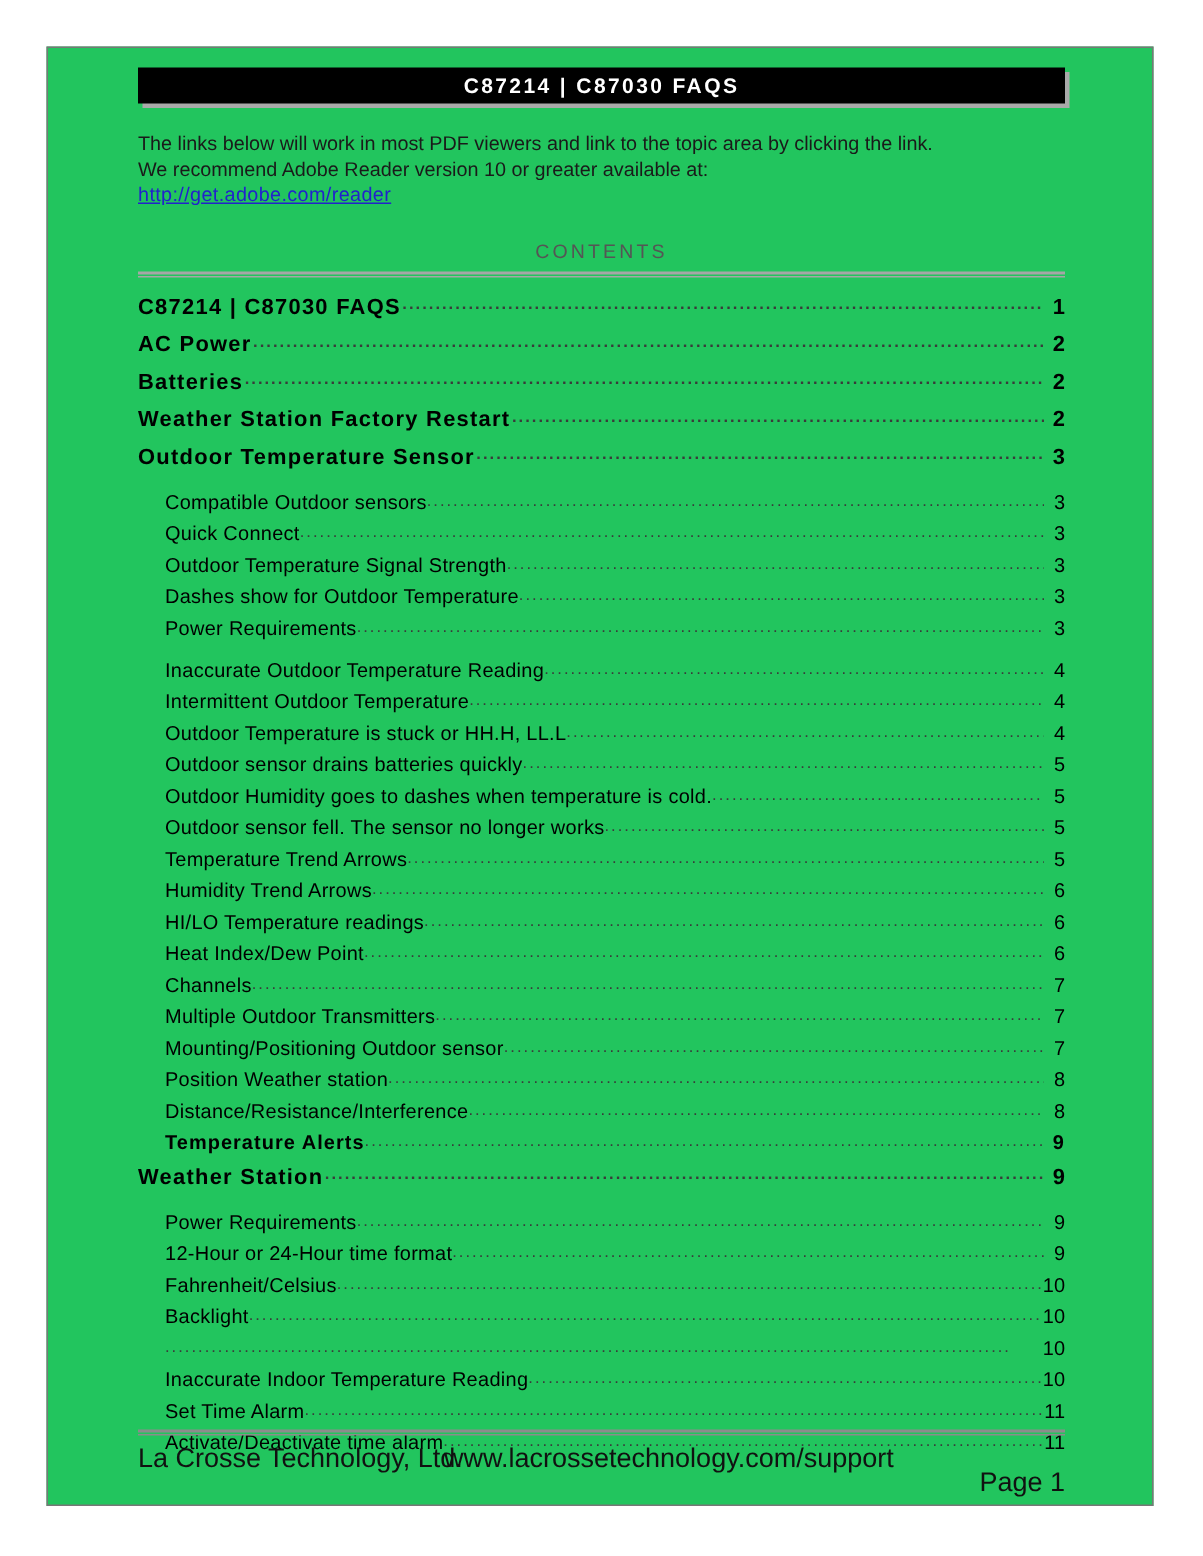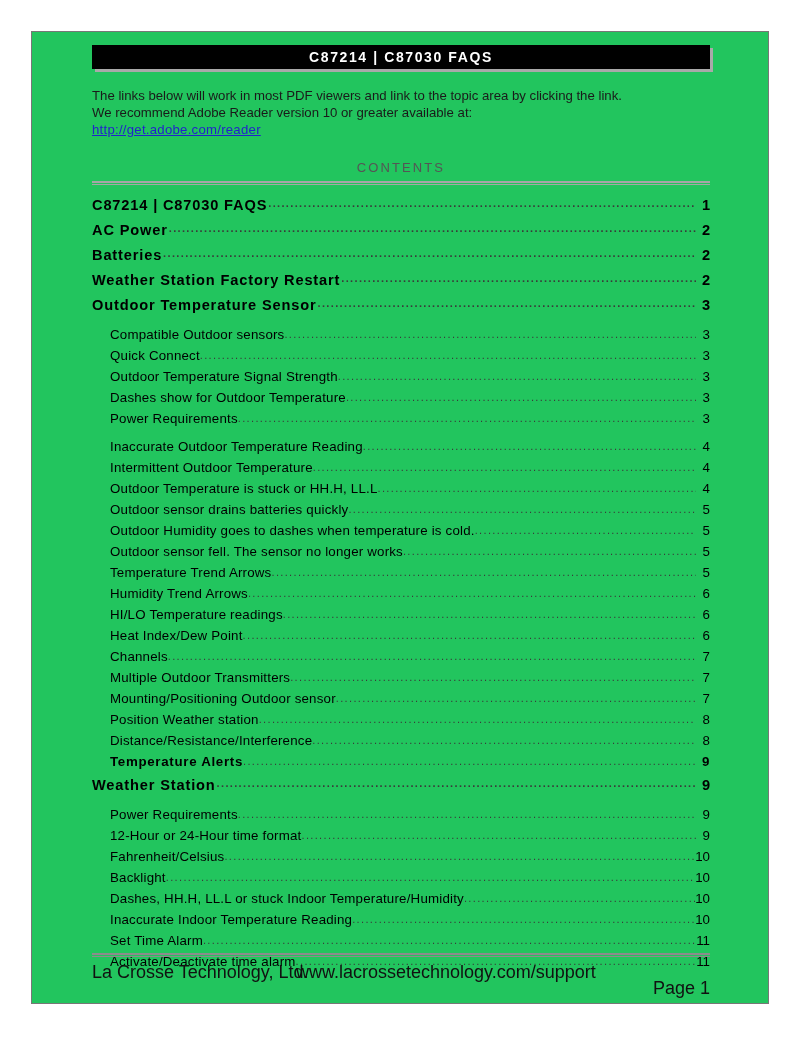--- a/index.html
+++ b/index.html
@@ -347,21 +347,20 @@
           <span class="toc-label">Fahrenheit/Celsius</span>
           <span class="toc-dots">................................................................................................................................</span>
           <span class="toc-page">10</span>
         </div>
         <div class="toc-row lvl2">
           <span class="toc-label">Backlight</span>
           <span class="toc-dots">................................................................................................................................</span>
           <span class="toc-page">10</span>
         </div>
         <div class="toc-row lvl2">
-          <span class="toc-label">Dashes, HH.H, LL.L or stuck Indoor Temperature/Humidity</span>
           <span class="toc-dots">................................................................................................................................</span>
           <span class="toc-page">10</span>
         </div>
         <div class="toc-row lvl2">
           <span class="toc-label">Inaccurate Indoor Temperature Reading</span>
           <span class="toc-dots">................................................................................................................................</span>
           <span class="toc-page">10</span>
         </div>
         <div class="toc-row lvl2">
           <span class="toc-label">Set Time Alarm</span>

